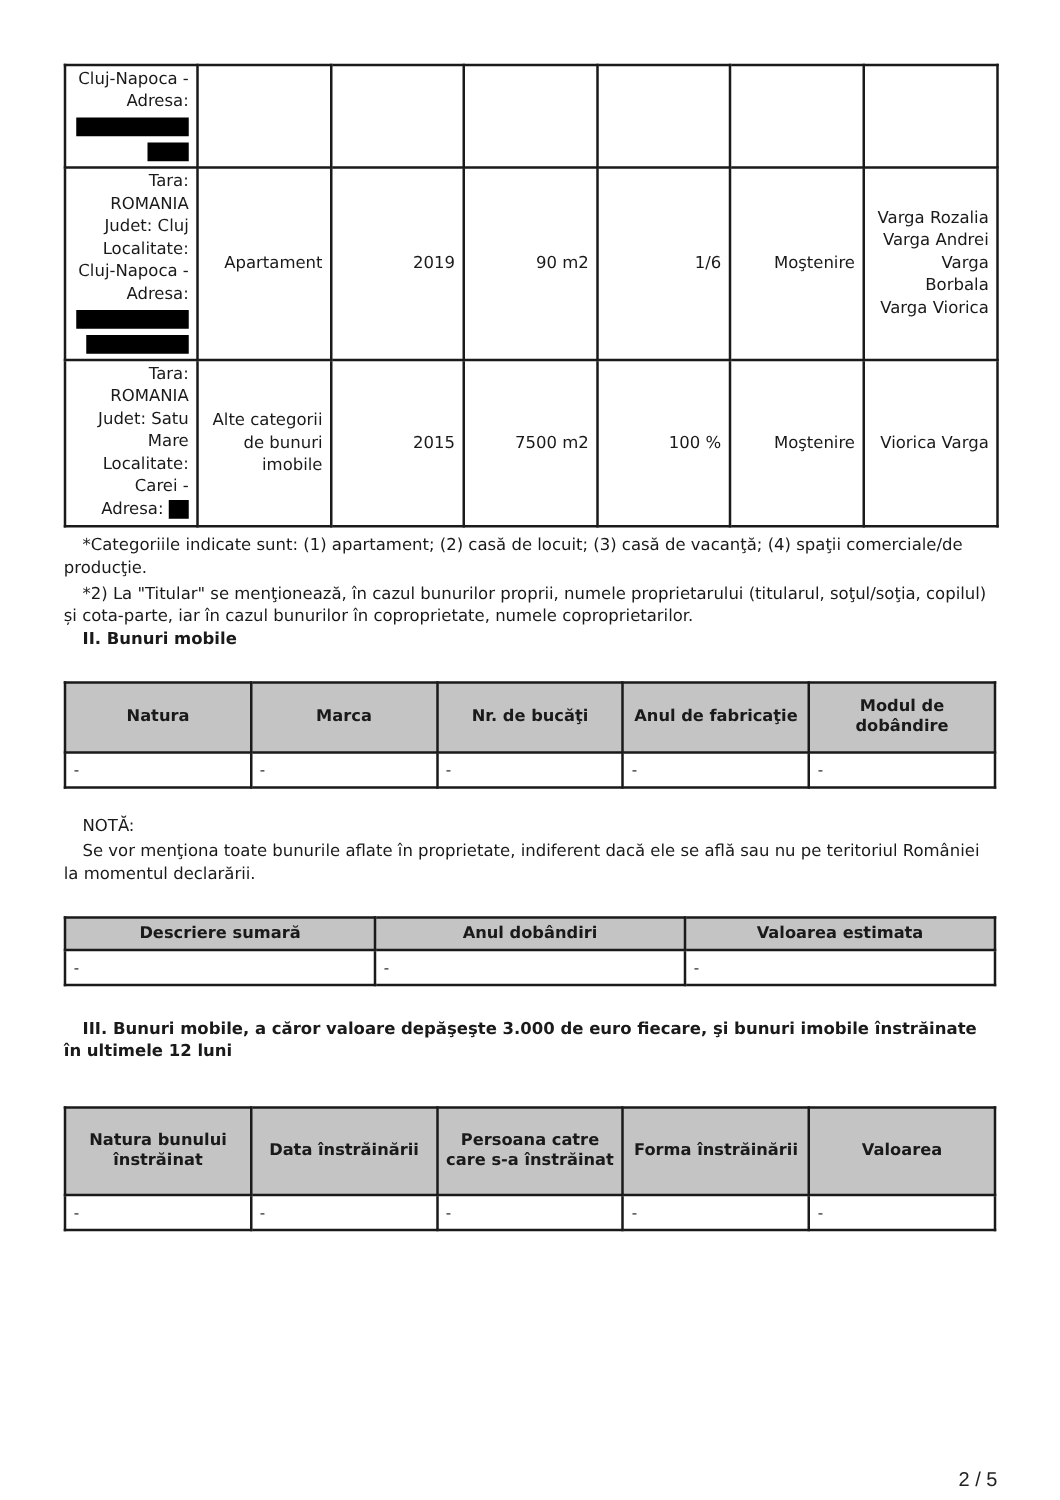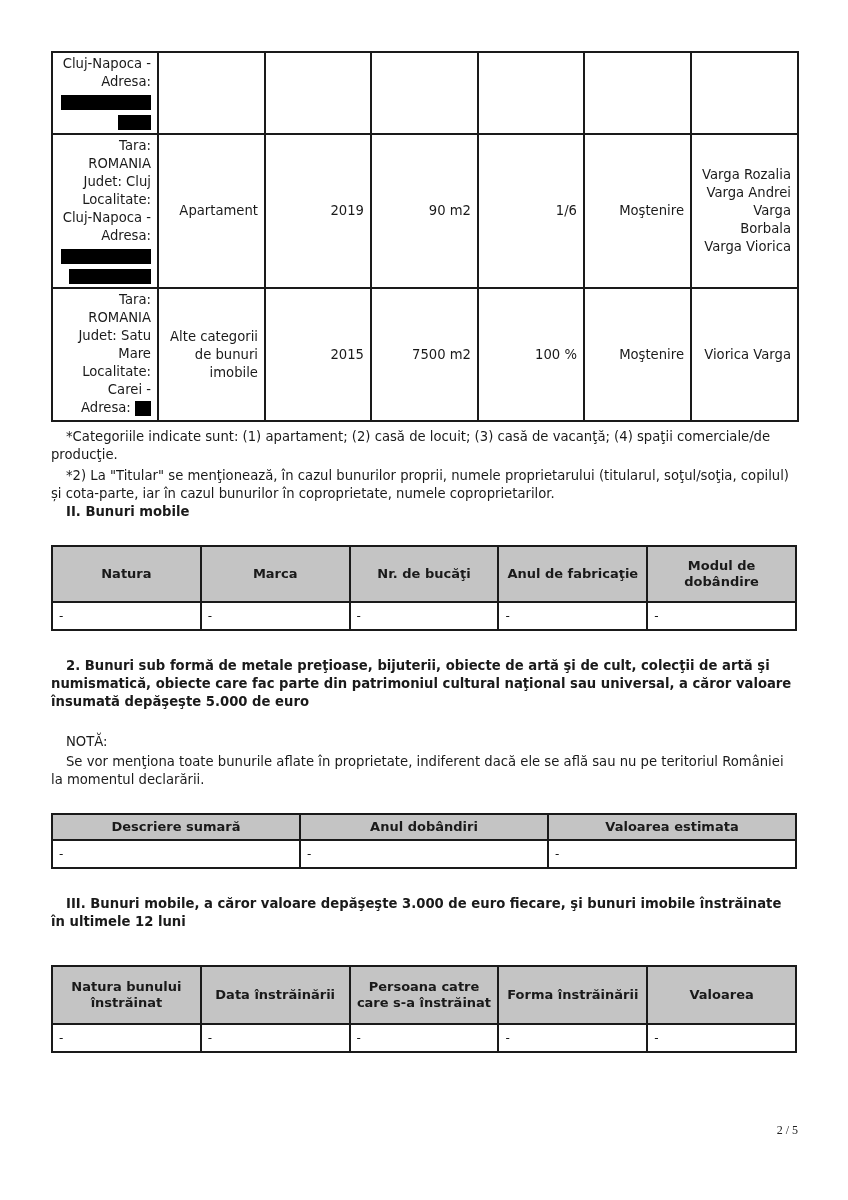--- a/index.html
+++ b/index.html
@@ -24,22 +24,22 @@
   .indent { text-indent: 15px; }
   .bold { font-weight: bold; }
 
   .gray-table th {
     background: #c4c4c4; font-weight: bold; font-size: 13px; line-height: 16px;
     text-align: center; padding: 2px 4px;
   }
   .gray-table td { font-size: 12px; padding: 2px 6px; height: 22px; }
 
   .footer-page {
-    position: absolute; right: 50px; top: 1123px;
-    font-family: Liberation Serif, serif; font-size: 12px; color: #222;
+    position: absolute; right: 50px; top: 1176px;
+    font-family: Liberation Sans, sans-serif; font-size: 16px; color: #222;
   }
 </style>
 </head>
 <body>
 
 <div class="page">
 
   <table class="t1">
     <colgroup>
       <col style="width:106px">
@@ -128,21 +128,20 @@
       <tr>
         <td>-</td>
         <td>-</td>
         <td>-</td>
         <td>-</td>
         <td>-</td>
       </tr>
     </tbody>
   </table>
 
-  <p class="note indent bold" style="margin-top:26px">2. Bunuri sub formă de metale preţioase, bijuterii, obiecte de artă şi de cult, colecţii de artă şi numismatică, obiecte care fac parte din patrimoniul cultural naţional sau universal, a căror valoare însumată depăşeşte 5.000 de euro</p>
   <p class="note indent" style="margin-top:22px">NOTĂ:</p>
   <p class="note indent" style="margin-top:2px">Se vor menţiona toate bunurile aflate în proprietate, indiferent dacă ele se află sau nu pe teritoriul României la momentul declarării.</p>
 
   <table class="gray-table" style="margin-top:24px">
     <thead>
       <tr style="height:26px">
         <th>Descriere sumară</th>
         <th>Anul dobândiri</th>
         <th>Valoarea estimata</th>
       </tr>
@@ -153,21 +152,21 @@
         <td>-</td>
         <td>-</td>
       </tr>
     </tbody>
   </table>
 
   <p class="note indent bold" style="margin-top:26px">III. Bunuri mobile, a căror valoare depăşeşte 3.000 de euro fiecare, şi bunuri imobile înstrăinate în ultimele 12 luni</p>
 
   <table class="gray-table" style="margin-top:34px">
     <thead>
-      <tr style="height:58px">
+      <tr style="height:70px">
         <th>Natura bunului înstrăinat</th>
         <th>Data înstrăinării</th>
         <th>Persoana catre care s-a înstrăinat</th>
         <th>Forma înstrăinării</th>
         <th>Valoarea</th>
       </tr>
     </thead>
     <tbody>
       <tr>
         <td>-</td>

